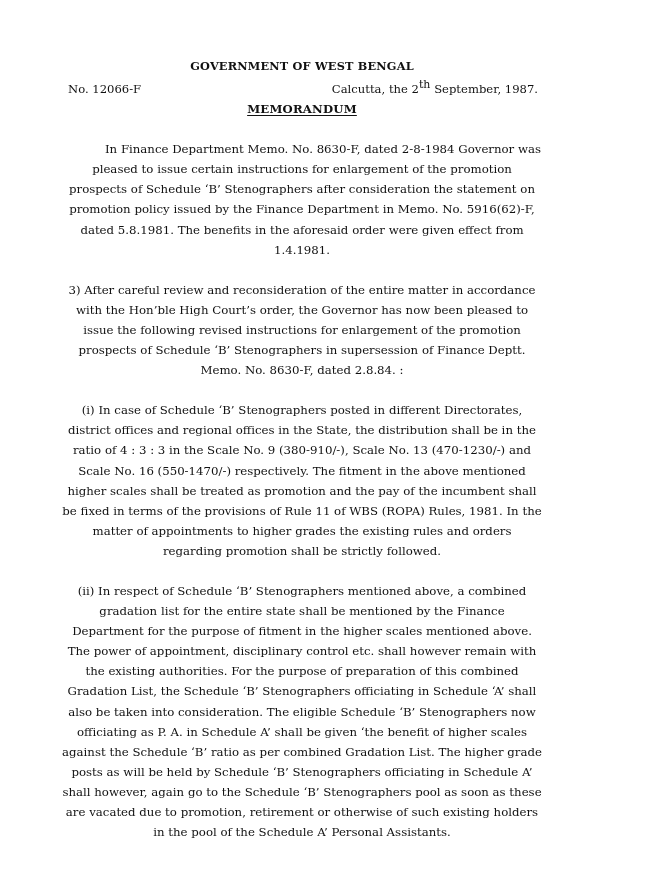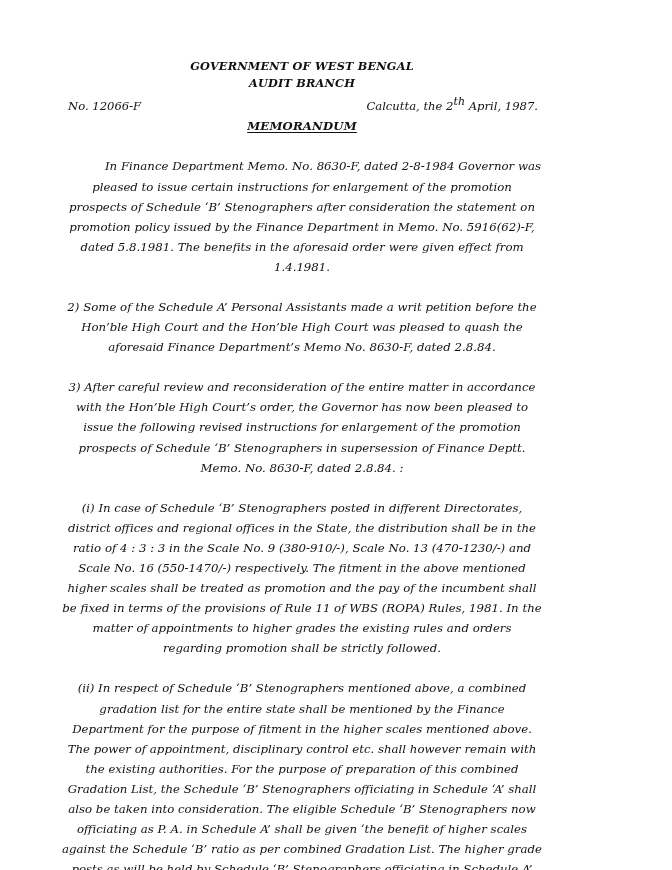--- a/index.html
+++ b/index.html
@@ -14,21 +14,20 @@
     font-family: "DejaVu Serif", "Liberation Serif", serif;
     color: #111111;
   }
   .page {
     position: relative;
     width: 604px;
     height: 870px;
     background: #ffffff;
     box-sizing: border-box;
     padding: 58px 62px 0 62px;
-    font-style: italic;
   }
   .heading-block {
     text-align: center;
     font-weight: bold;
     font-size: 11.3px;
     line-height: 17.2px;
     letter-spacing: 0.2px;
   }
   .heading-line {
     display: block;
@@ -80,34 +79,32 @@
     margin-bottom: 0;
   }
 </style>
 </head>
 <body>
 
 <div class="page">
 
   <div class="heading-block">
     <span class="heading-line">GOVERNMENT OF WEST BENGAL</span>
-    <span class="heading-line">AUDIT BRANCH</span>
   </div>
 
   <div class="memo-meta">
     <span class="left-ref">No. 12066-F</span>
-    <span class="right-place"><span>Calcutta, the 2</span><span class="sup">th</span><span> April, 1987.</span></span>
+    <span class="right-place"><span>Calcutta, the 2</span><span class="sup">th</span><span> September, 1987.</span></span>
   </div>
 
   <div class="memo-title-wrap">
     <span class="memo-title">MEMORANDUM</span>
   </div>
 
   <div class="body-copy">
     <p class="para indented">In Finance Department Memo. No. 8630-F, dated 2-8-1984 Governor was pleased to issue certain instructions for enlargement of the promotion prospects of Schedule ‘B’ Stenographers after consideration the statement on promotion policy issued by the Finance Department in Memo. No. 5916(62)-F, dated 5.8.1981. The benefits in the aforesaid order were given effect from 1.4.1981.</p>
-    <p class="para">2) Some of the Schedule A’ Personal Assistants made a writ petition before the Hon’ble High Court and the Hon’ble High Court was pleased to quash the aforesaid Finance Department’s Memo No. 8630-F, dated 2.8.84.</p>
     <p class="para">3) After careful review and reconsideration of the entire matter in accordance with the Hon’ble High Court’s order, the Governor has now been pleased to issue the following revised instructions for enlargement of the promotion prospects of Schedule ‘B’ Stenographers in supersession of Finance Deptt. Memo. No. 8630-F, dated 2.8.84. :</p>
     <p class="para">(i) In case of Schedule ‘B’ Stenographers posted in different Directorates, district offices and regional offices in the State, the distribution shall be in the ratio of 4 : 3 : 3 in the Scale No. 9 (380-910/-), Scale No. 13 (470-1230/-) and Scale No. 16 (550-1470/-) respectively. The fitment in the above mentioned higher scales shall be treated as promotion and the pay of the incumbent shall be fixed in terms of the provisions of Rule 11 of WBS (ROPA) Rules, 1981. In the matter of appointments to higher grades the existing rules and orders regarding promotion shall be strictly followed.</p>
     <p class="para">(ii)  In respect of Schedule ‘B’ Stenographers mentioned above, a combined gradation list for the entire state shall be mentioned by the Finance Department for the purpose of fitment in the higher scales mentioned above. The power of appointment, disciplinary control etc. shall however remain with the existing authorities. For the purpose of preparation of this combined Gradation List, the Schedule ‘B’ Stenographers officiating in Schedule ‘A’ shall also be taken into consideration. The eligible Schedule ‘B’ Stenographers now officiating as P. A. in Schedule A’ shall be given ‘the benefit of higher scales against the Schedule ‘B’ ratio as per combined Gradation List. The higher grade posts as will be held by Schedule ‘B’ Stenographers officiating in Schedule A’ shall however, again go to the Schedule ‘B’ Stenographers pool as soon as these are vacated due to promotion, retirement or otherwise of such existing holders in the pool of the Schedule A’ Personal Assistants.</p>
 
   </div>
 
 </div>
 
 </body></html>

